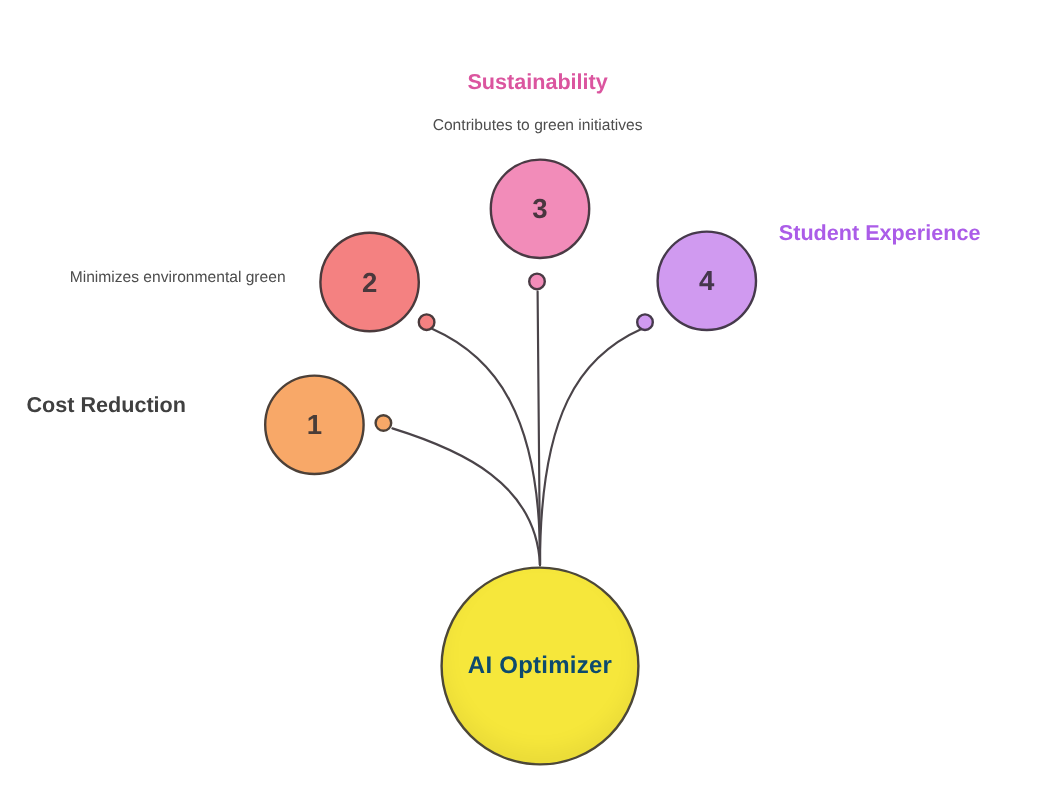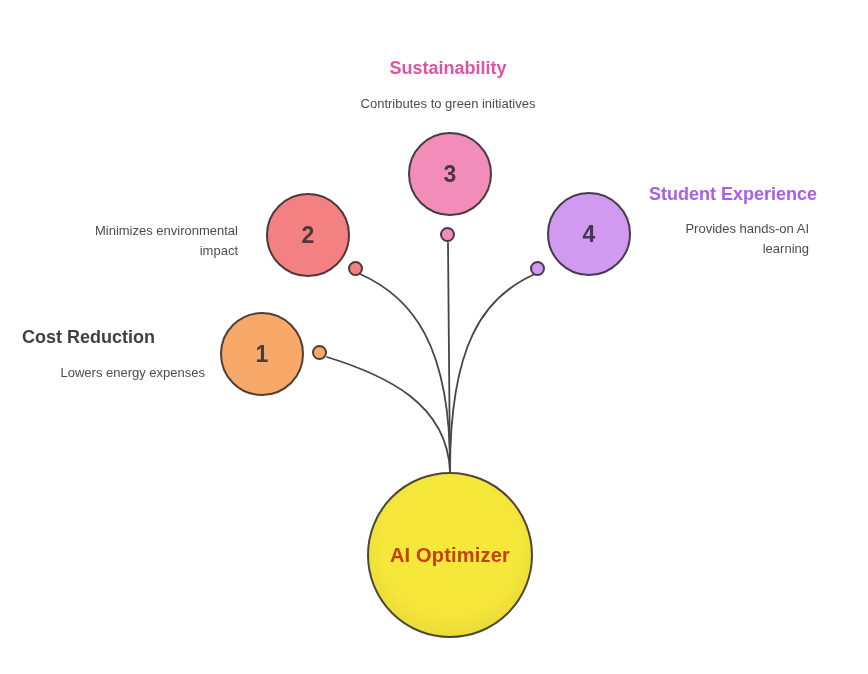--- a/index.html
+++ b/index.html
@@ -87,21 +87,21 @@
 <div class="canvas">
 
   <svg class="connectors" viewBox="0 0 868 674" xmlns="http://www.w3.org/2000/svg">
     <path d="M 327 357 C 385 375, 447 403, 450 471"></path>
     <path d="M 360 274 C 412 297, 451 345, 450 471"></path>
     <path d="M 448 243 L 450 471"></path>
     <path d="M 535 274 C 483 297, 450 345, 450 471"></path>
   </svg>
 
   <div class="circle center" style="left: 367px; top: 472px; background-color: rgb(246, 231, 59); border-color: rgb(76, 71, 56);">
-    <span class="center-label" style="color: #c2410c;">AI Optimizer</span>
+    <span class="center-label" style="color: #0c4a6e;">AI Optimizer</span>
   </div>
 
   <div class="circle small" style="left: 220px; top: 312px; background-color: rgb(248, 168, 104); border-color: rgb(76, 64, 56);">
     <span class="num" style="color: rgb(74, 61, 56);">1</span>
   </div>
 
   <div class="circle small" style="left: 266px; top: 193px; background-color: rgb(244, 129, 129); border-color: rgb(74, 58, 60);">
     <span class="num" style="color: rgb(74, 56, 60);">2</span>
   </div>
 
@@ -114,21 +114,19 @@
   </div>
 
   <div class="dot" style="left: 312px; top: 345px; background-color: rgb(248, 168, 104); border-color: rgb(76, 64, 56);"></div>
   <div class="dot" style="left: 348px; top: 261px; background-color: rgb(244, 129, 129); border-color: rgb(74, 58, 60);"></div>
   <div class="dot" style="left: 440px; top: 227px; background-color: rgb(242, 140, 185); border-color: rgb(74, 58, 68);"></div>
   <div class="dot" style="left: 530px; top: 261px; background-color: rgb(208, 154, 240); border-color: rgb(70, 58, 76);"></div>
 
   <div class="branch-title align-center" style="left: 448px; top: 58px; color: rgb(219, 85, 159);">Sustainability</div>
   <div class="branch-desc align-center" style="left: 448px; top: 94px; color: rgb(77, 77, 77);">Contributes to green initiatives</div>
 
-  <div class="branch-desc align-right" style="right: 630px; top: 221px; width: 180px; color: rgb(77, 77, 77);">Minimizes environmental impact</div>
+  <div class="branch-desc align-right" style="right: 630px; top: 221px; width: 180px; color: rgb(77, 77, 77);">Minimizes environmental green</div>
 
   <div class="branch-title align-left" style="left: 649px; top: 184px; color: rgb(171, 92, 232);">Student Experience</div>
-  <div class="branch-desc align-left" style="left: 649px; top: 219px; width: 160px; color: rgb(77, 77, 77);">Provides hands-on AI learning</div>
 
   <div class="branch-title align-right" style="right: 713px; top: 327px; color: #404040;">Cost Reduction</div>
-  <div class="branch-desc align-right" style="right: 663px; top: 363px; white-space: nowrap; color: rgb(77, 77, 77);">Lowers energy expenses</div>
 
 </div>
 
 </body></html>

